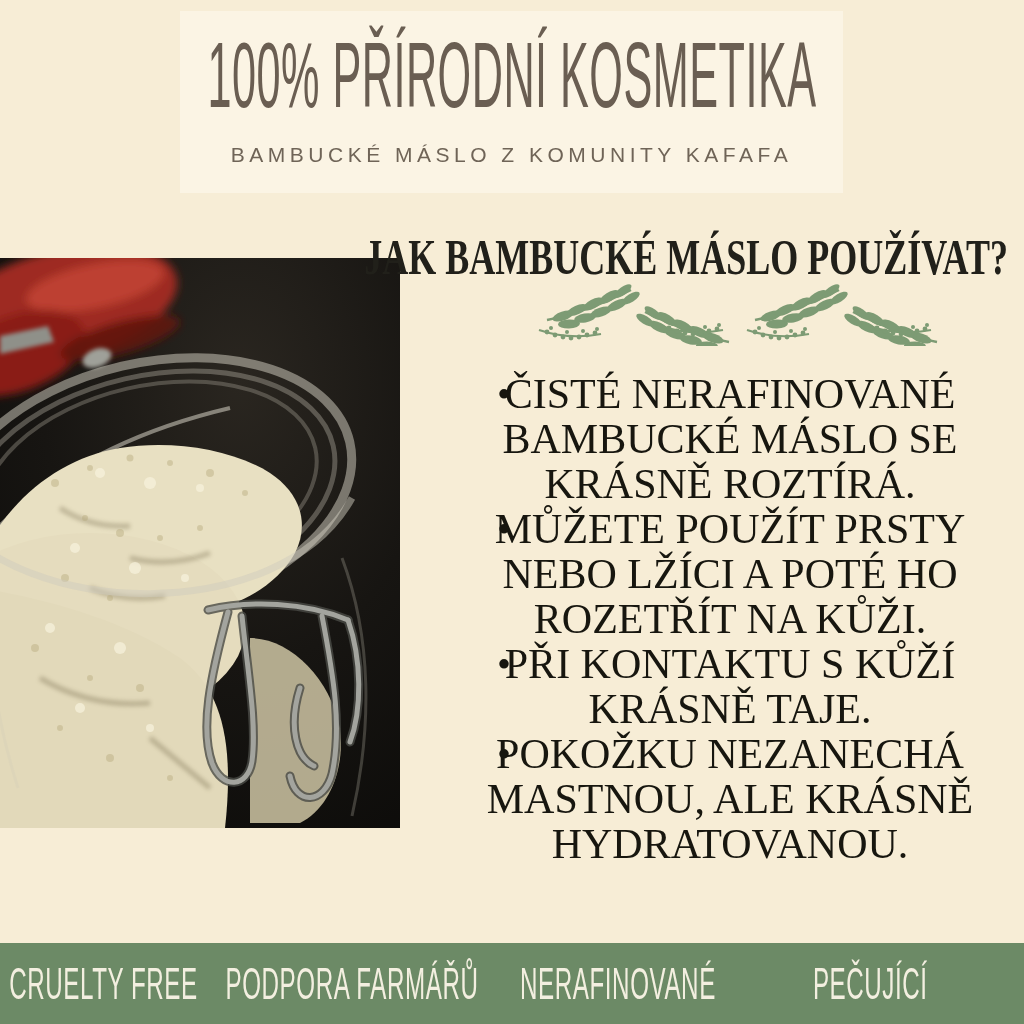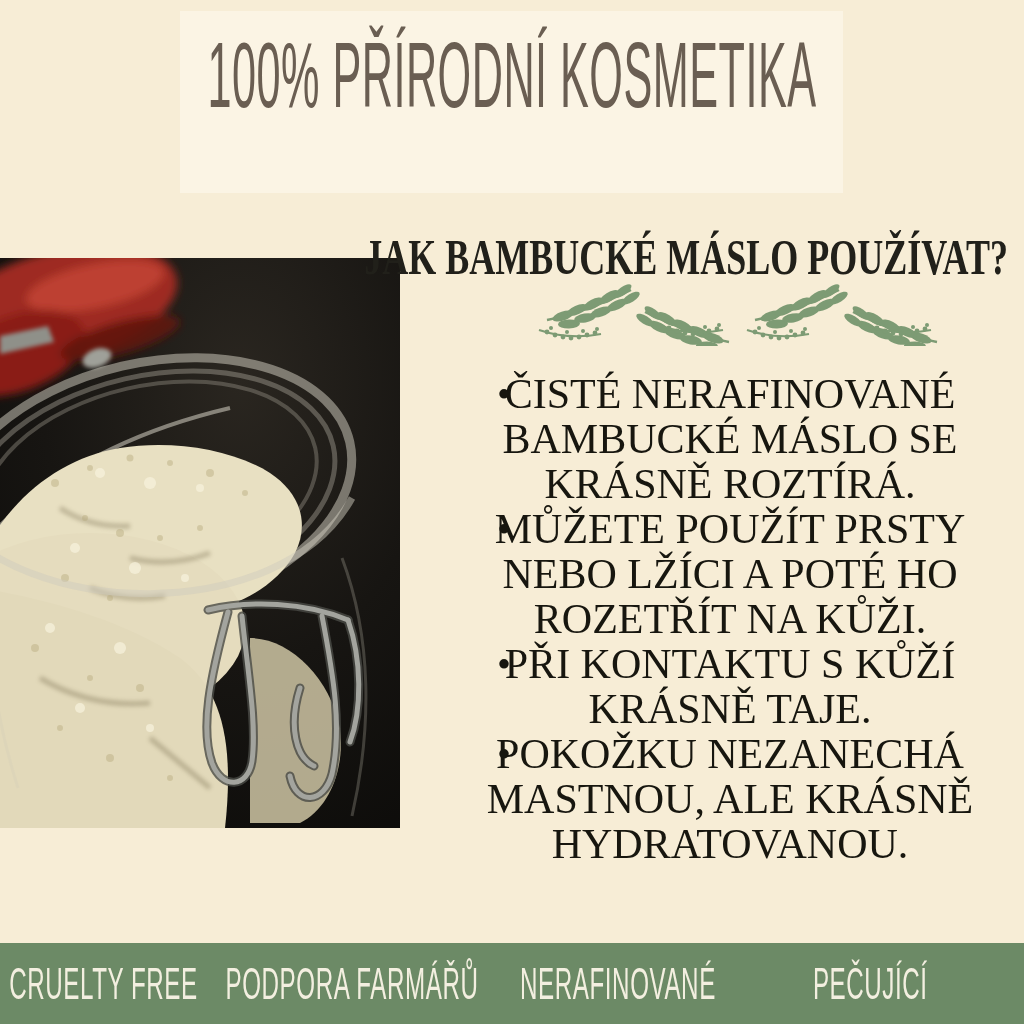--- a/index.html
+++ b/index.html
@@ -69,20 +69,21 @@
   }
   .fi-0{left:-57px;} .fi-1{left:192px;} .fi-2{left:458px;} .fi-3{left:710px;}
 </style>
 </head>
 <body>
 
 <div class="canvas">
 
   <div class="header-box">
     <div class="poster-title">100% PŘÍRODNÍ KOSMETIKA</div>
+    <div class="poster-subtitle">BAMBUCKÉ MÁSLO Z KOMUNITY KAFAFA</div>
   </div>
 
   <svg class="photo" viewBox="0 0 400 570" preserveAspectRatio="none" aria-hidden="true">
     <defs>
       <radialGradient id="bgGrad" cx="60%" cy="22%" r="90%">
         <stop offset="0%" stop-color="#2a2620"></stop>
         <stop offset="55%" stop-color="#171512"></stop>
         <stop offset="100%" stop-color="#0d0c0a"></stop>
       </radialGradient>
       <filter id="b2">

